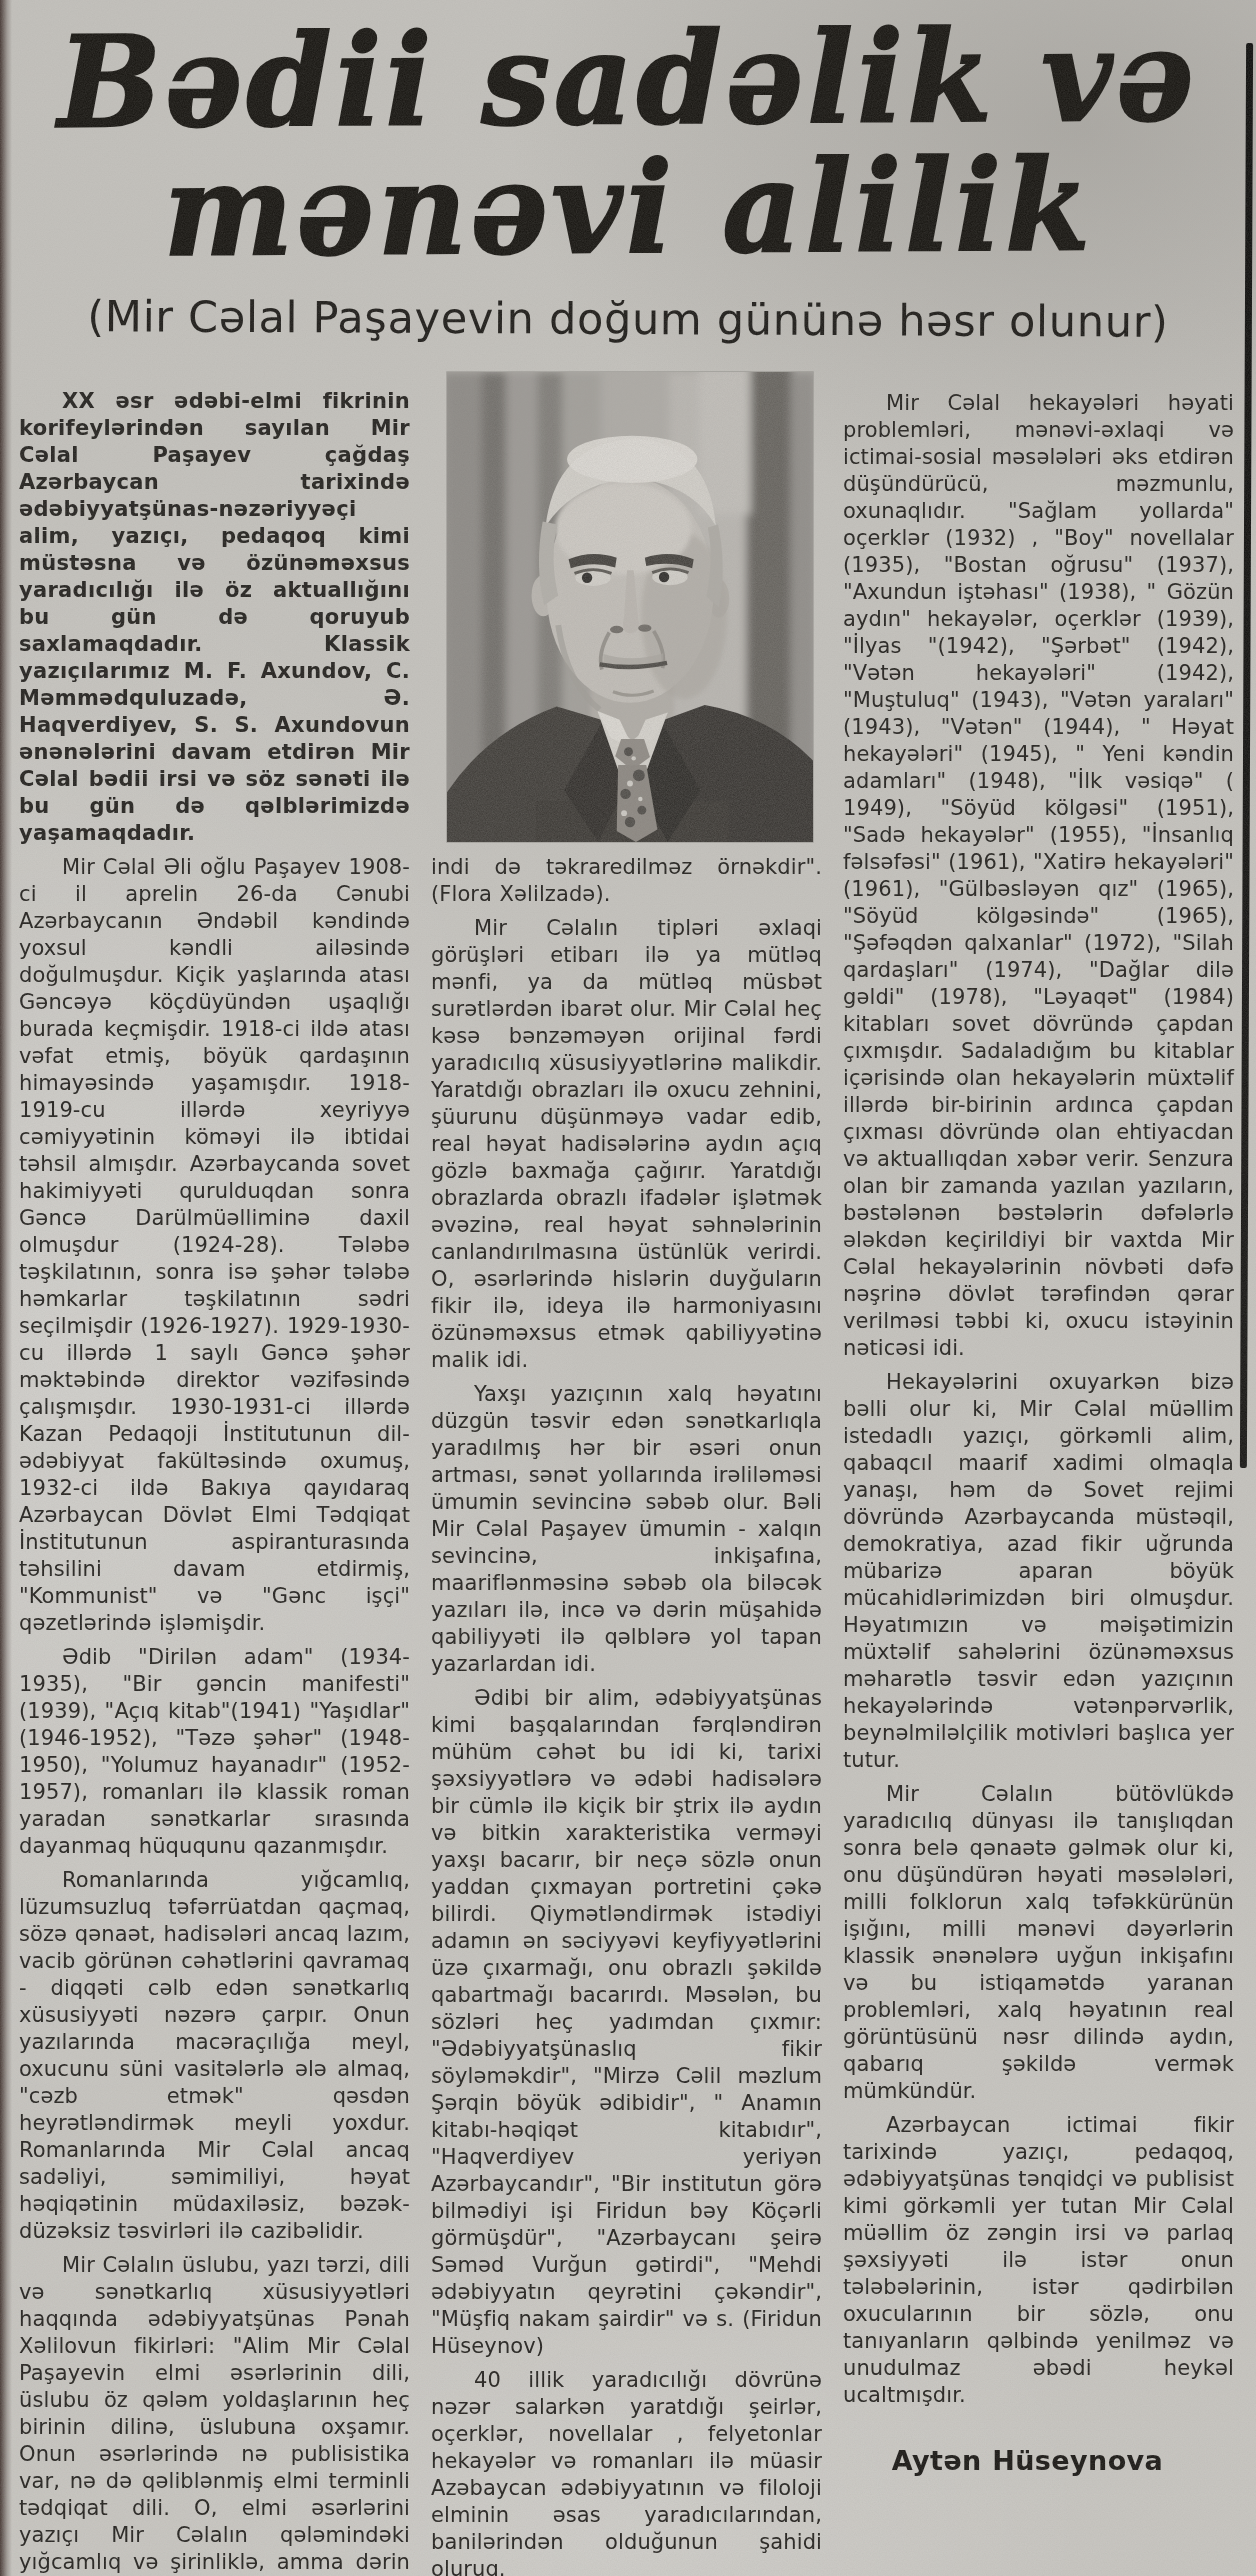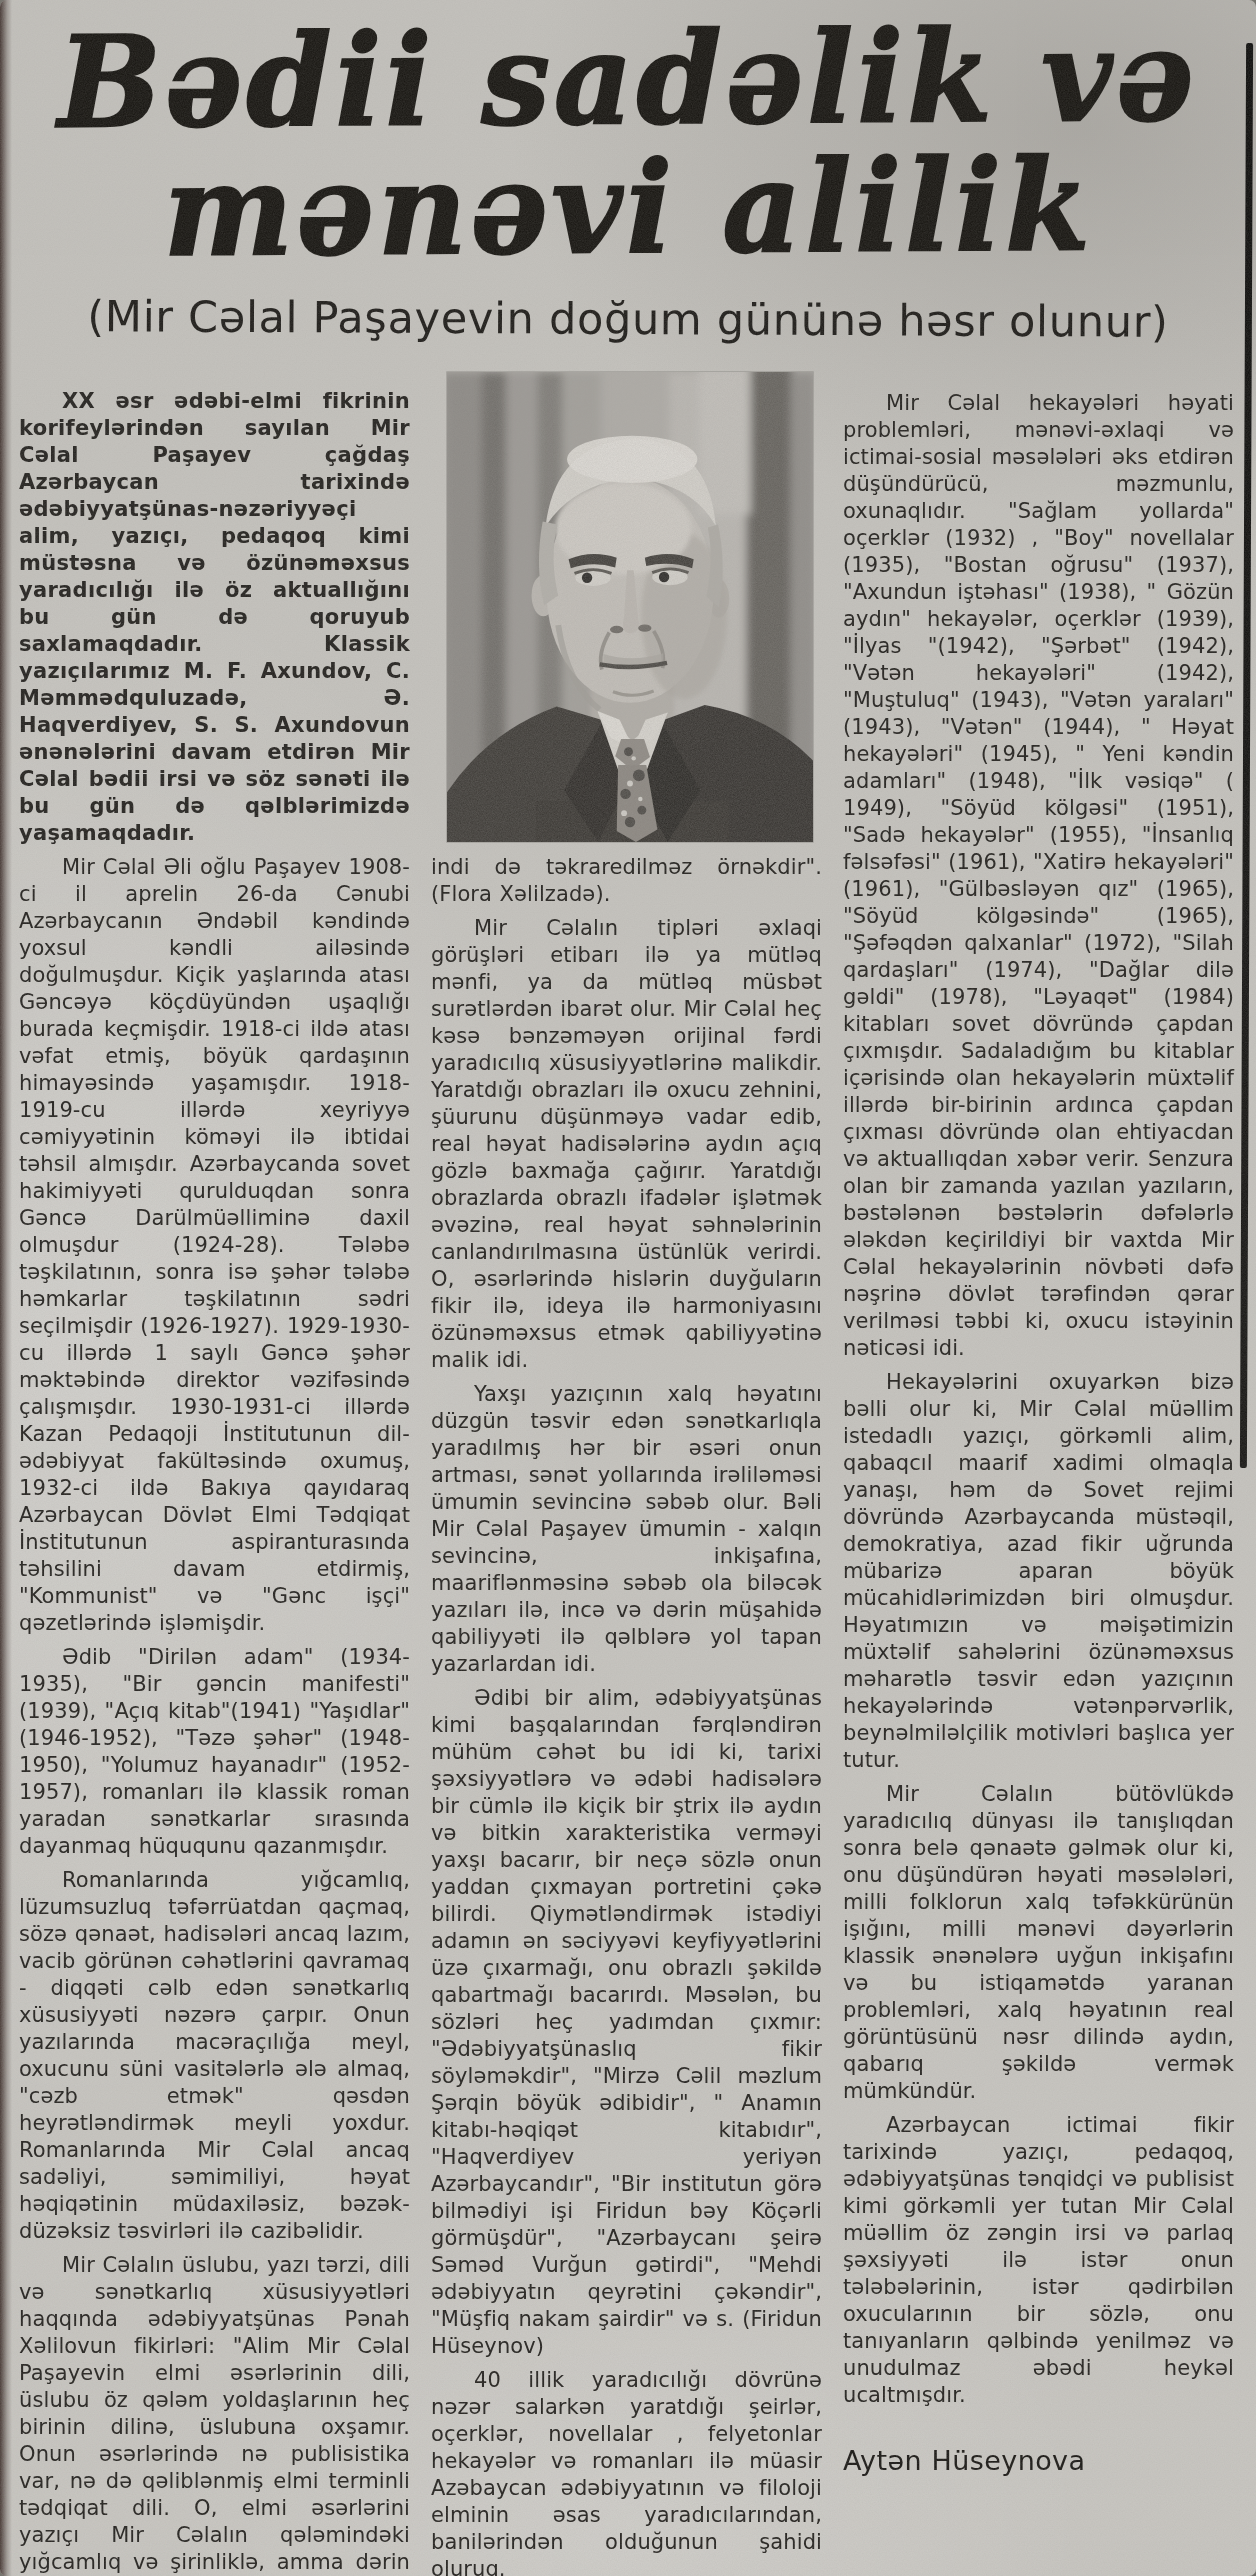--- a/index.html
+++ b/index.html
@@ -9,21 +9,20 @@
     margin:0 auto;
     overflow:hidden;
     background-color:#c6c4bf;
     background-image:
       radial-gradient(925px 629px at 86% 5%, rgba(70,66,60,.20), transparent 62%),
       radial-gradient(740px 1110px at 6% 52%, rgba(255,255,255,.22), transparent 70%),
       radial-gradient(666px 518px at 50% 98%, rgba(255,255,255,.14), transparent 70%),
       linear-gradient(#c4c2bd,#c9c7c2);
     font-family:"DejaVu Sans","Liberation Sans",sans-serif;
     color:#201e1b;
-    border-radius:7px;
   }
   .left-edge{
     position:absolute;left:0;top:0;width:12px;height:2576px;
     background:linear-gradient(to right, rgba(46,30,26,.85), rgba(46,30,26,.25) 60%, transparent);
     z-index:5;
   }
   .right-rule{
     position:absolute;left:1243px;top:43px;width:6.7px;height:1425px;
     background:linear-gradient(#0b0b0a,#161513);
     transform:rotate(0.25deg);
@@ -68,22 +67,22 @@
   .photo{
     margin:3px 7.4px 12px 16.3px;
     width:366px;height:470px;
     background:#aaa7a2;
     box-shadow:0 0 0 0.7px rgba(40,38,35,.25);
   }
   .photo svg{display:block;width:100%;height:100%;}
   .byline{
     margin-top:38px;
     padding-right:22px;
-    text-align:left;
-    font-weight:normal;
+    text-align:center;
+    font-weight:bold;
     font-size:27px;letter-spacing:0.4px;
     color:#171512;
   }
   .grain{
     position:absolute;inset:0;z-index:8;
     pointer-events:none;
   }
 </style>
 </head>
 <body>

